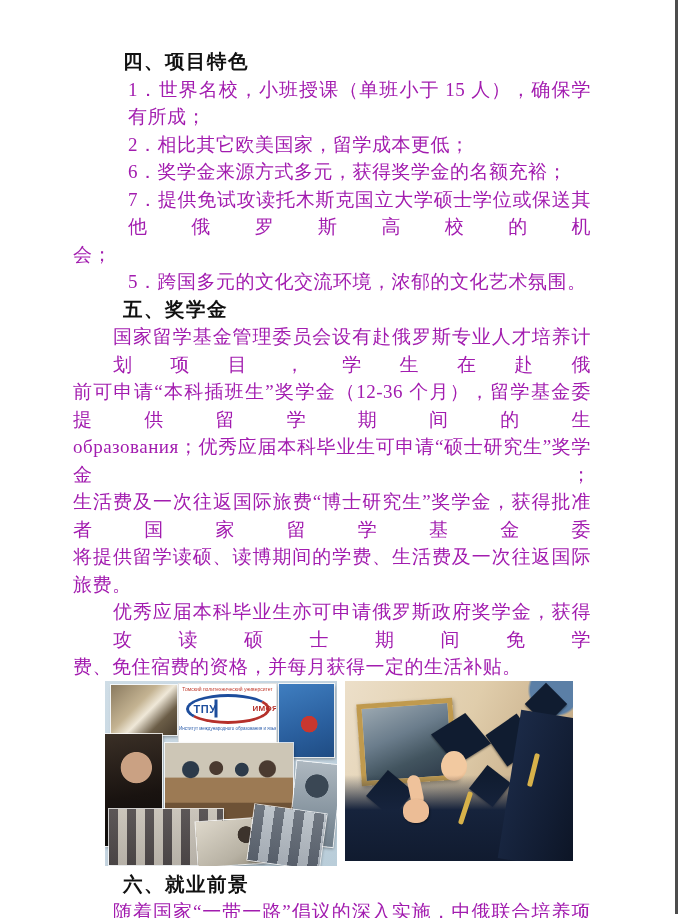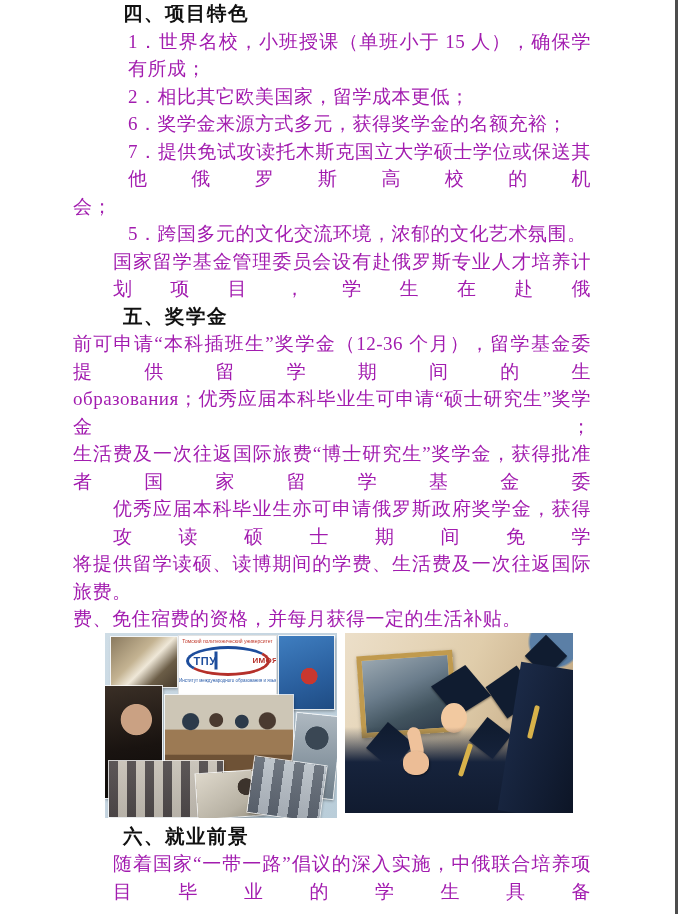--- a/index.html
+++ b/index.html
@@ -1,21 +1,21 @@
 <!DOCTYPE html>
 <html><head>
 <meta charset="utf-8">
 <style>
   html,body{margin:0;padding:0;background:#fff;}
   .page{
     position:relative;width:681px;height:918px;background:#ffffff;overflow:hidden;
     font-family:"Liberation Serif","DejaVu Serif",serif;
   }
   .flow{position:relative;margin-left:73px;width:518px;}
-  .flow-top{}
+  .flow-top{margin-top:48px;}
   .flow-bottom{margin-top:5px;}
   .line{
     line-height:27.5px;font-size:19px;letter-spacing:0.5px;color:#a21caf;
     text-align:justify;
   }
   .line.heading{
     font-family:"Liberation Sans","DejaVu Sans",sans-serif;
     font-weight:bold;color:#111111;margin-left:50px;font-size:19.5px;letter-spacing:1.5px;
     text-align:left;
   }
@@ -123,27 +123,27 @@
 <div class="page">
 
   <div class="flow flow-top">
       <div class="line heading"><span>四、项目特色</span></div>
       <div class="line ind-item"><span>1．世界名校，小班授课（单班小于 15 人），确保学有所成；</span></div>
       <div class="line ind-item"><span>2．相比其它欧美国家，留学成本更低；</span></div>
       <div class="line ind-item"><span>6．奖学金来源方式多元，获得奖学金的名额充裕；</span></div>
       <div class="line ind-item jl"><span>7．提供免试攻读托木斯克国立大学硕士学位或保送其他俄罗斯高校的机</span></div>
       <div class="line"><span>会；</span></div>
       <div class="line ind-item"><span>5．跨国多元的文化交流环境，浓郁的文化艺术氛围。</span></div>
+      <div class="line heading"><span>五、奖学金</span></div>
       <div class="line ind-para jl"><span>国家留学基金管理委员会设有赴俄罗斯专业人才培养计划项目，学生在赴俄</span></div>
-      <div class="line heading"><span>五、奖学金</span></div>
       <div class="line jl"><span>前可申请“本科插班生”奖学金（12-36 个月），留学基金委提供留学期间的生</span></div>
       <div class="line jl"><span>образования；优秀应届本科毕业生可申请“硕士研究生”奖学金；</span></div>
       <div class="line jl"><span>生活费及一次往返国际旅费“博士研究生”奖学金，获得批准者国家留学基金委</span></div>
+      <div class="line"><span>将提供留学读硕、读博期间的学费、生活费及一次往返国际旅费。</span></div>
       <div class="line ind-para jl"><span>优秀应届本科毕业生亦可申请俄罗斯政府奖学金，获得攻读硕士期间免学</span></div>
-      <div class="line"><span>将提供留学读硕、读博期间的学费、生活费及一次往返国际旅费。</span></div>
       <div class="line"><span>费、免住宿费的资格，并每月获得一定的生活补贴。</span></div>
     </div>
 
   <div class="photos">
 
     <div class="collage">
       <div class="ph ph-classroom"></div>
       <div class="logo-card">
         <div class="logo-arc">Томский политехнический университет</div>
         <div class="logo-ellipse">

